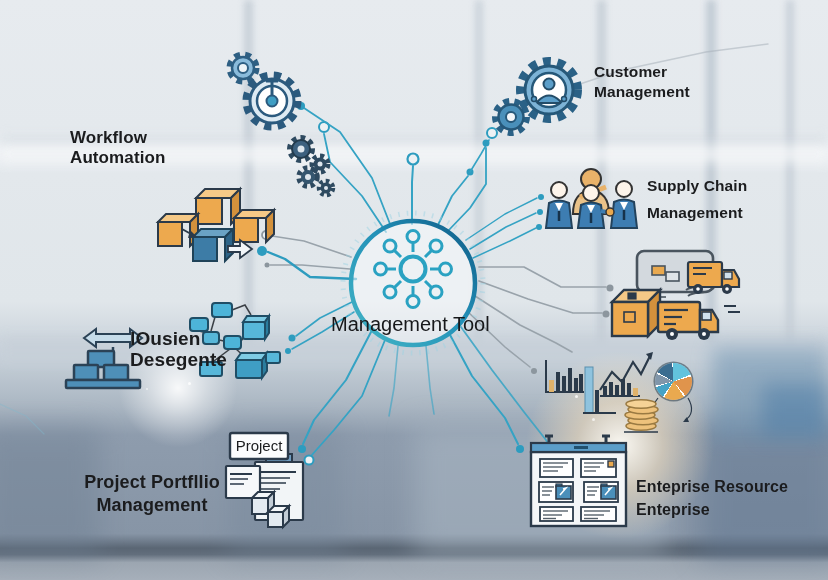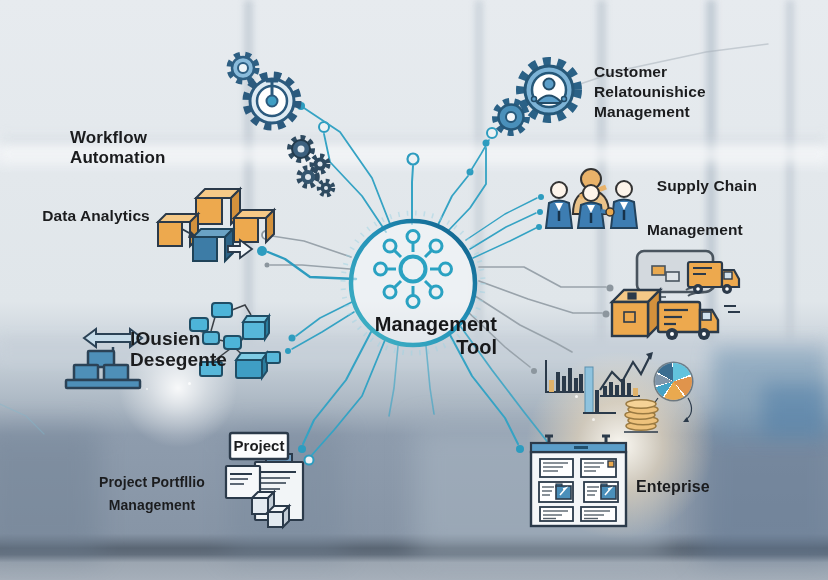--- a/index.html
+++ b/index.html
@@ -15,24 +15,24 @@
   .blur10{filter:blur(10px);} .blur14{filter:blur(14px);}
   .lbl{position:absolute;font-weight:700;color:#1b1c1e;letter-spacing:.1px;}
   .lbl span{display:block;}
   .wires,.iconsvg{position:absolute;overflow:visible;}
   .sp{position:absolute;border-radius:50%;background:#fff;}
   .pie{position:absolute;left:655px;top:363px;width:37px;height:37px;border-radius:50%;
     background:conic-gradient(#62c3dd 0 68deg,#fff 68deg 74deg,#e0944c 74deg 140deg,
       #fff 140deg 146deg,#e9a94f 146deg 210deg,#fff 210deg 215deg,#45a3c6 215deg 252deg,
       #fff 252deg 257deg,#8096aa 257deg 295deg,#fff 295deg 300deg,#3b6d90 300deg 356deg,#fff 356deg 360deg);
     box-shadow:0 0 0 1.5px rgba(40,60,75,.55);}
-  .hub-label{position:absolute;left:331px;top:313px;width:166px;text-align:right;
-    font-size:20px;font-weight:700;color:#17181a;}
+  .hub-label{position:absolute;left:331px;top:313px;width:166px;text-align:left;
+    font-size:20px;font-weight:400;color:#17181a;}
   .card-label{position:absolute;left:232px;top:437px;width:54px;text-align:center;
-    font-size:15px;font-weight:700;color:#1b1c1e;}
+    font-size:15px;font-weight:400;color:#1b1c1e;}
 </style>
 </head>
 <body>
 
 <div class="canvas">
 
   <div>
     <div class="abs blur3" style="left:244px;top:0;width:9px;height:345px;background:#c3ccd5;opacity:.85;"></div>
     <div class="abs blur3" style="left:475px;top:0;width:8px;height:345px;background:#c6cfd7;opacity:.8;"></div>
     <div class="abs blur3" style="left:597px;top:0;width:9px;height:345px;background:#c3ccd5;opacity:.85;"></div>
@@ -447,35 +447,34 @@
       <line x1="624" y1="432" x2="658" y2="432" stroke="#2b3a4a" stroke-width="1.5"></line>
     </g>
   </svg>
   <div class="pie"></div>
 
   <div class="lbl" style="left:70px;top:85px;width:168px;font-size:17px;margin-top:43px;">
     <span>Workflow Automation</span>
   </div>
   <div class="lbl" style="left:594px;top:62px;width:130px;font-size:15.5px;line-height:20px;">
     <span>Customer</span>
-    <span>Relatounishice</span>
     <span>Management</span>
   </div>
   <div class="lbl" style="left:647px;top:176px;width:110px;font-size:15.5px;line-height:20px;">
-    <span style="margin-bottom:24px;text-align:right;">Supply Chain</span>
+    <span style="margin-bottom:7px;">Supply Chain</span>
     <span>Management</span>
   </div>
   <div class="lbl" style="left:38px;top:206px;width:116px;font-size:15.5px;line-height:19px;text-align:center;">
-    <span>Data Analytics</span>
   </div>
   <div class="lbl" style="left:130px;top:328px;width:100px;font-size:19px;line-height:21px;">
     <span>IOusien</span>
     <span>Desegente</span>
   </div>
-  <div class="lbl" style="left:82px;top:471px;width:140px;font-size:14px;line-height:23px;text-align:center;">
+  <div class="lbl" style="left:82px;top:471px;width:140px;font-size:18px;line-height:23px;text-align:center;">
     <span>Project Portfllio</span>
     <span>Management</span>
   </div>
   <div class="lbl" style="left:636px;top:475px;width:170px;font-size:16px;line-height:23px;">
+    <span>Enteprise Resource</span>
     <span>Enteprise</span>
   </div>
 
 </div>
 
 </body></html>

